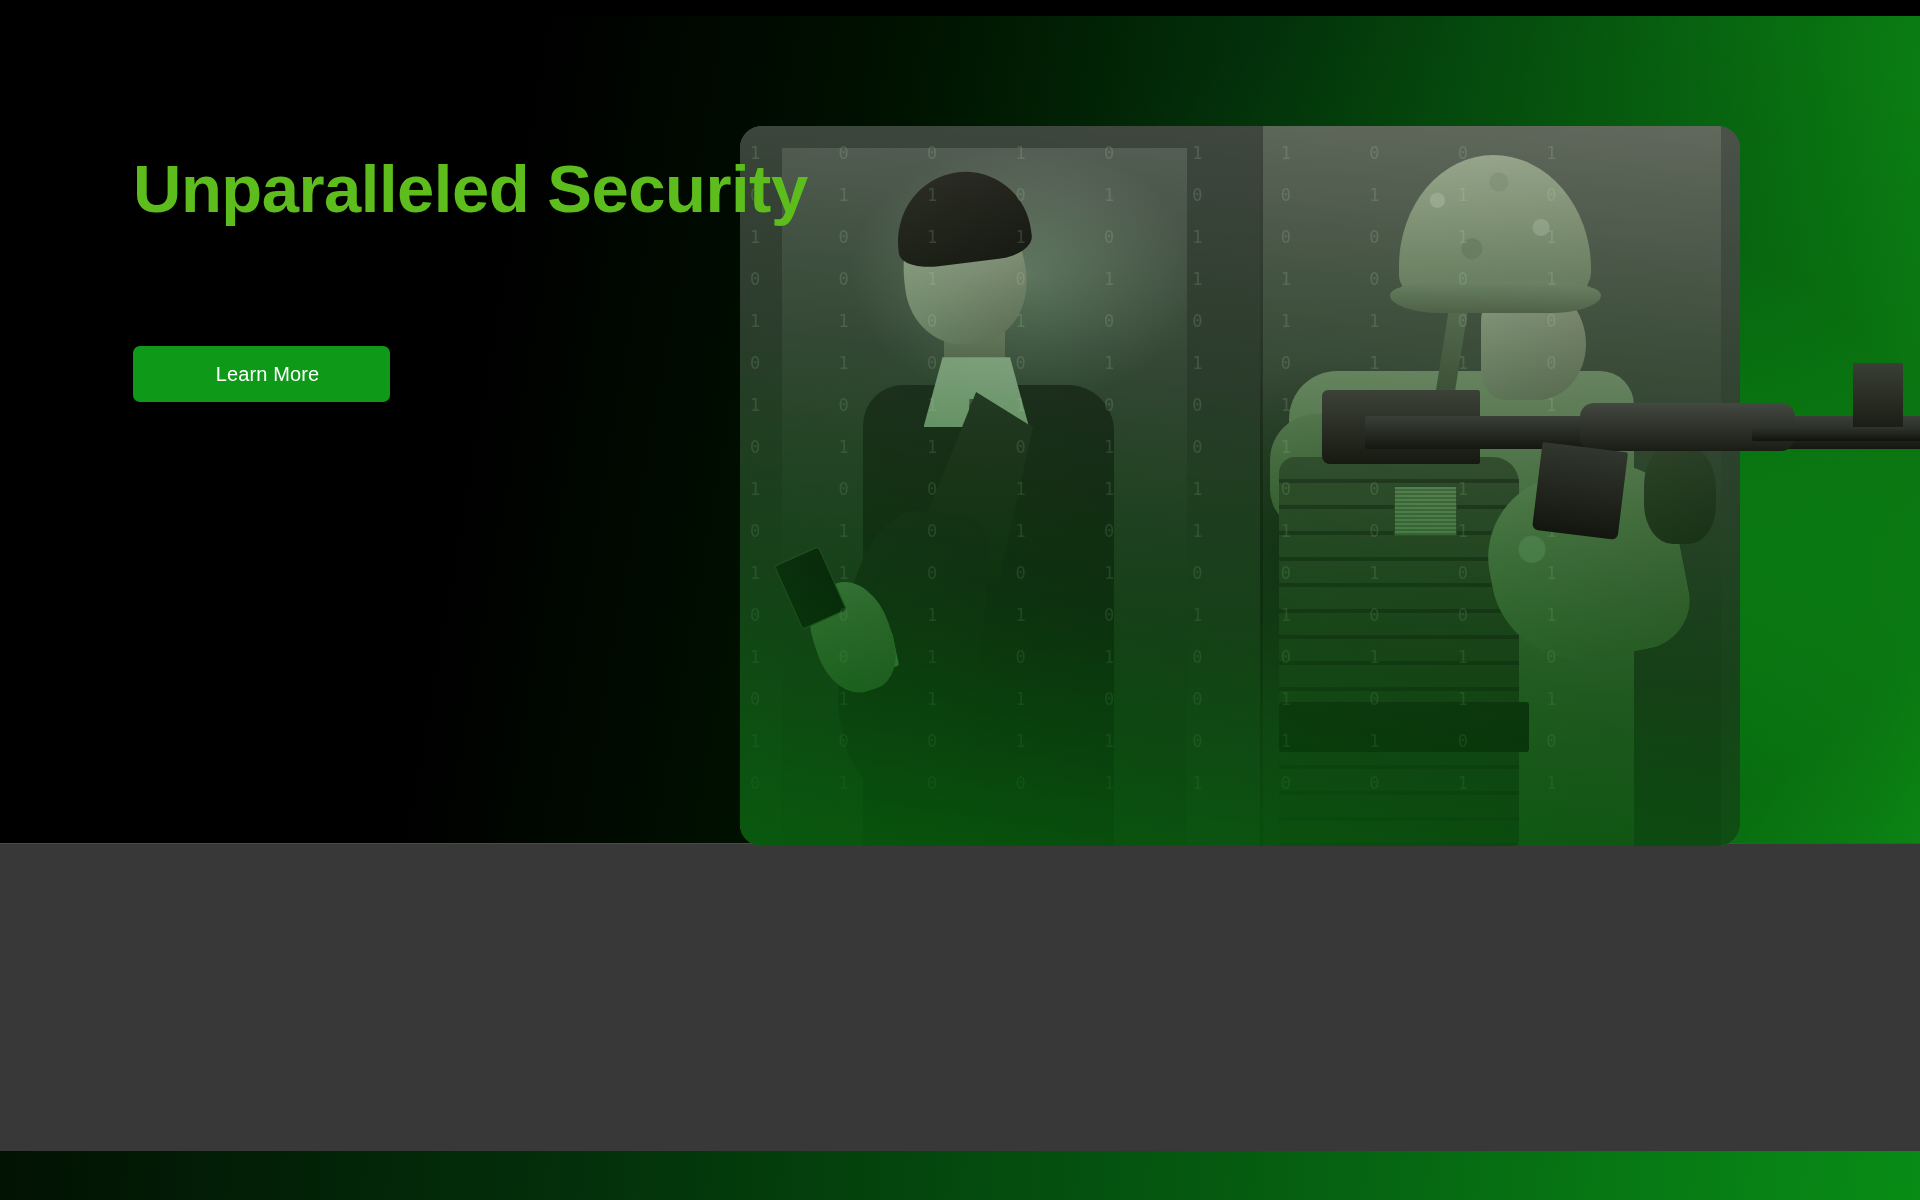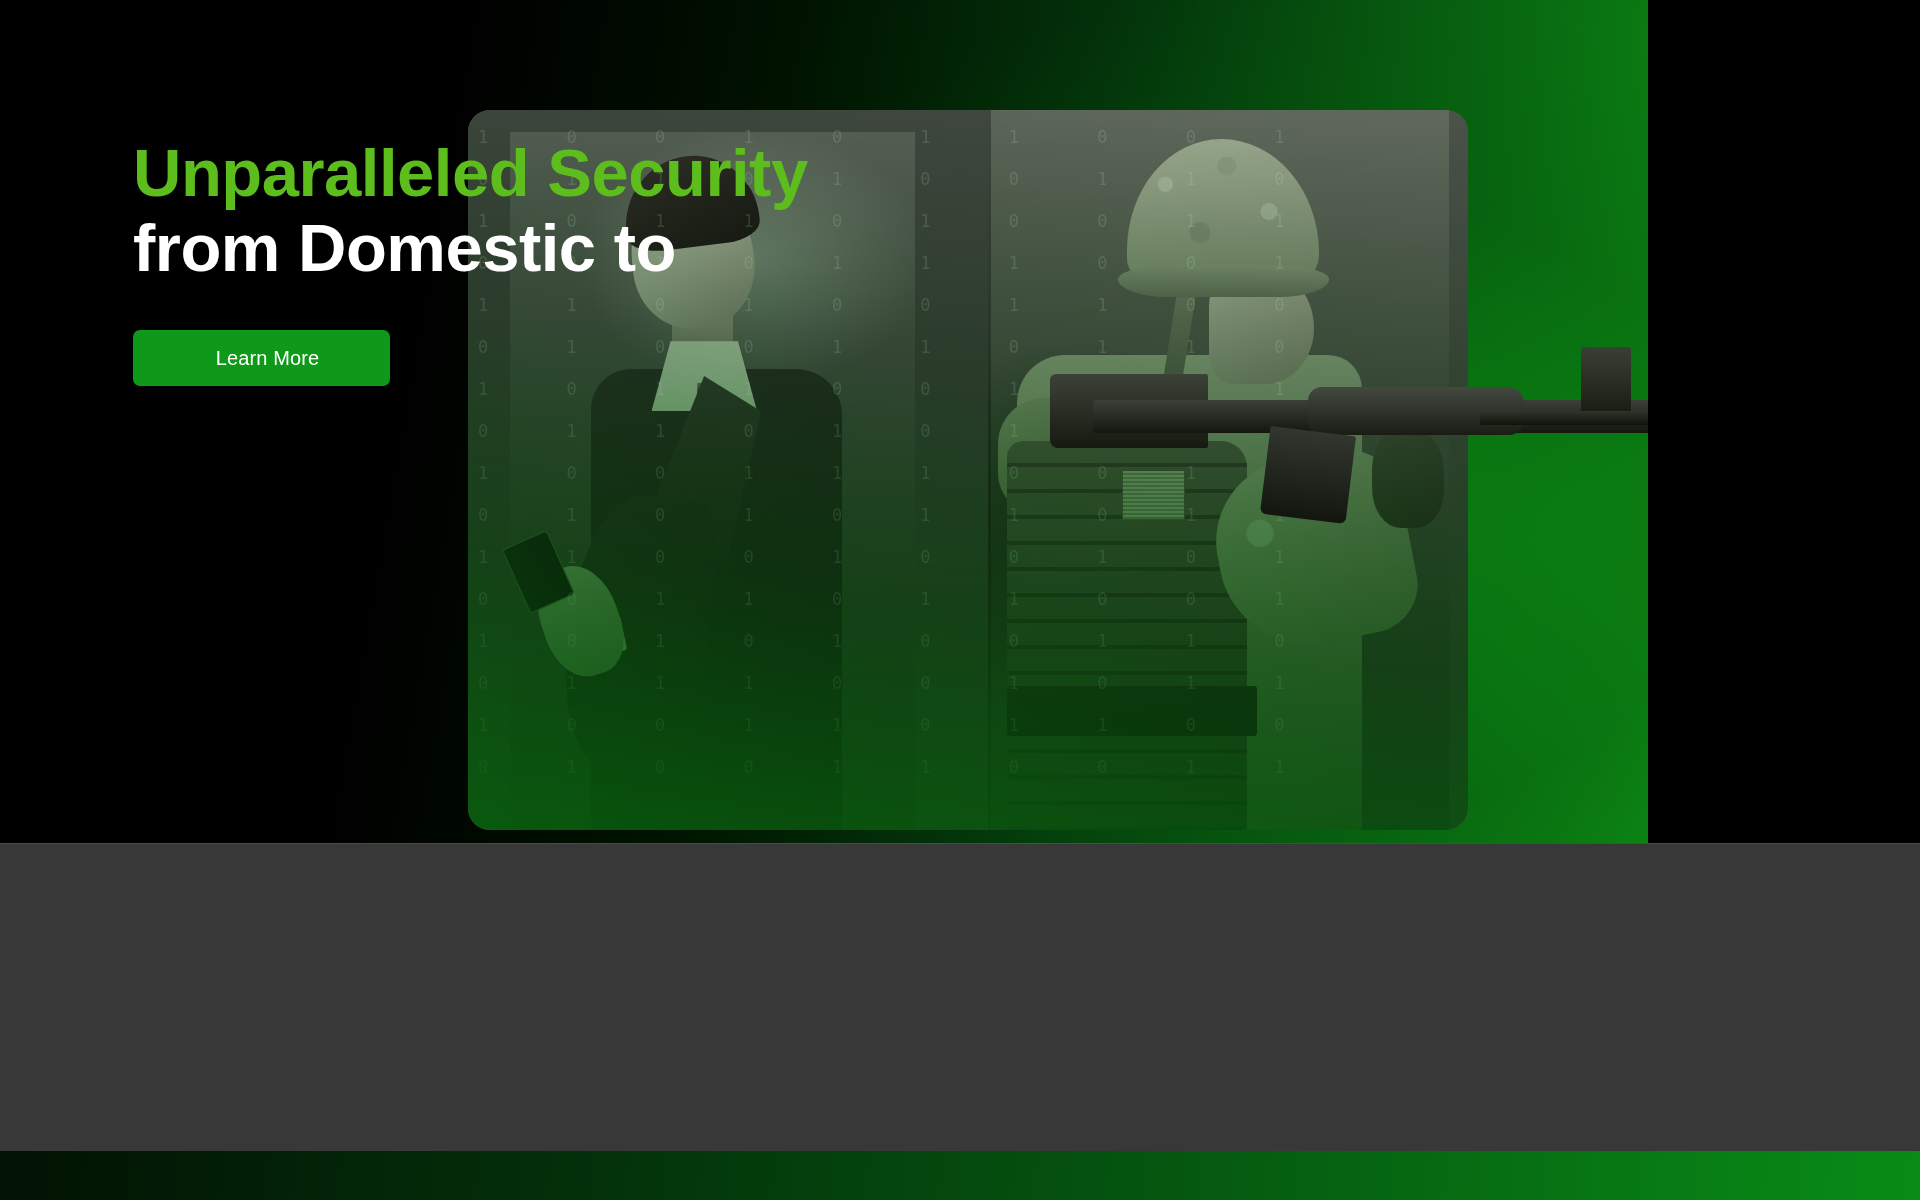--- a/index.html
+++ b/index.html
@@ -6,21 +6,21 @@
   html,body {
     width:1920px; height:1200px;
     background:#000;
     font-family:"Liberation Sans", sans-serif;
     overflow:hidden;
   }
   .page { position:relative; width:1920px; height:1200px; }
 
   
   .hero {
-    position:absolute; left:0; top:0; width:1648px; height:843px;
+    position:absolute; left:0; top:16px; width:1920px; height:843px;
     background: linear-gradient(100deg,
         #000000 0%, #000000 26%, #001200 44%,
         #03320a 62%, #06590f 78%, #0a7a12 92%, #0c8a14 100%);
     overflow:hidden;
   }
   .hero-radial {
     position:absolute; inset:0;
     background: radial-gradient(ellipse 900px 700px at 80% 60%,
        rgba(12,150,20,.55) 0%, rgba(6,80,12,.25) 45%, rgba(0,0,0,0) 75%);
     pointer-events:none;
@@ -358,21 +358,21 @@
         <div class="rifle-hand"></div>
         <div class="rifle-mag"></div>
         <div class="rifle-sight"></div>
         <div class="rifle-barrel"></div>
       </div>
     </div>
 
     <div class="copy">
       <h1 class="headline">
         <span class="hl-green">Unparalleled Security</span>
-        <span class="hl-white">from Domestic to</span><br>
+        <br>
       </h1>
 
 
       <button class="btn-learn">Learn More</button>
     </div>
   </section>
 
   <section class="trusted">
     
 

